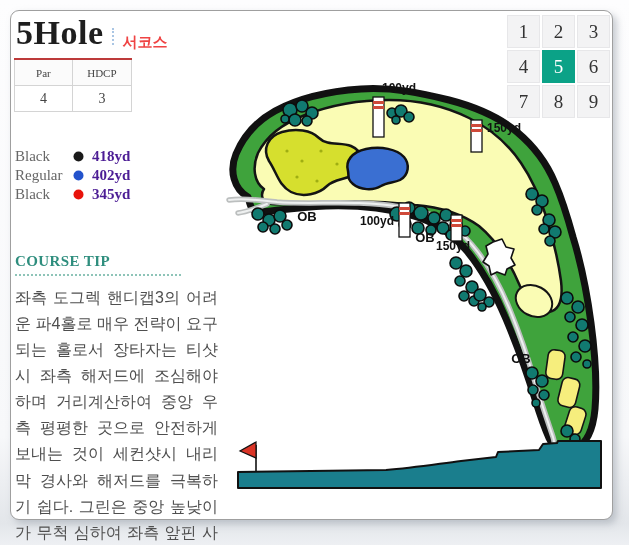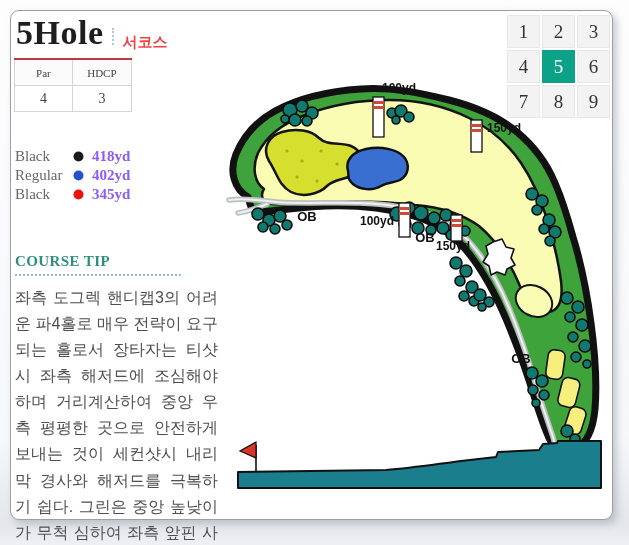--- a/index.html
+++ b/index.html
@@ -20,21 +20,21 @@
   .course-label{font-size:15px;font-weight:bold;color:#ef4444;margin-top:20px;}
   .info-table{position:absolute;left:3px;top:47px;width:118px;border-collapse:collapse;
     border-top:2px solid #bd3a3a;font-family:"Liberation Serif",serif;}
   .info-table th,.info-table td{width:59px;height:23px;text-align:center;border:1px solid #d4d4d4;border-top:none;}
   .info-table th{font-size:11px;font-weight:normal;color:#444;background:#fbfbfb;}
   .info-table td{font-size:14px;color:#444;}
   .tee-legend{position:absolute;left:4px;top:136px;font-family:"Liberation Serif",serif;font-size:15px;}
   .tee-row{display:flex;align-items:center;height:19px;}
   .tee-name{width:58px;color:#666;}
   .tee-dot{margin-right:8px;display:block;}
-  .tee-dist{font-weight:bold;color:#8b5cf6;}
+  .tee-dist{font-weight:bold;color:#4c1d95;}
   .tip-title{position:absolute;left:4px;top:242px;width:166px;
     font-family:"Liberation Serif",serif;font-size:15px;font-weight:bold;color:#2f8e7e;
     letter-spacing:.4px;padding-bottom:4px;border-bottom:2px dotted #8ec4b8;}
   .tip-body{position:absolute;left:4px;top:274px;width:203px;
     font-size:16px;line-height:1.63;color:#4f4f4f;text-align:justify;}
   
   .hole-grid{position:absolute;left:496px;top:4px;display:grid;
     grid-template-columns:repeat(3,33px);grid-auto-rows:33px;gap:2px;}
   .hole-cell{display:flex;align-items:center;justify-content:center;
     background:#f3f3f4;border:1px solid #e7e7e9;

